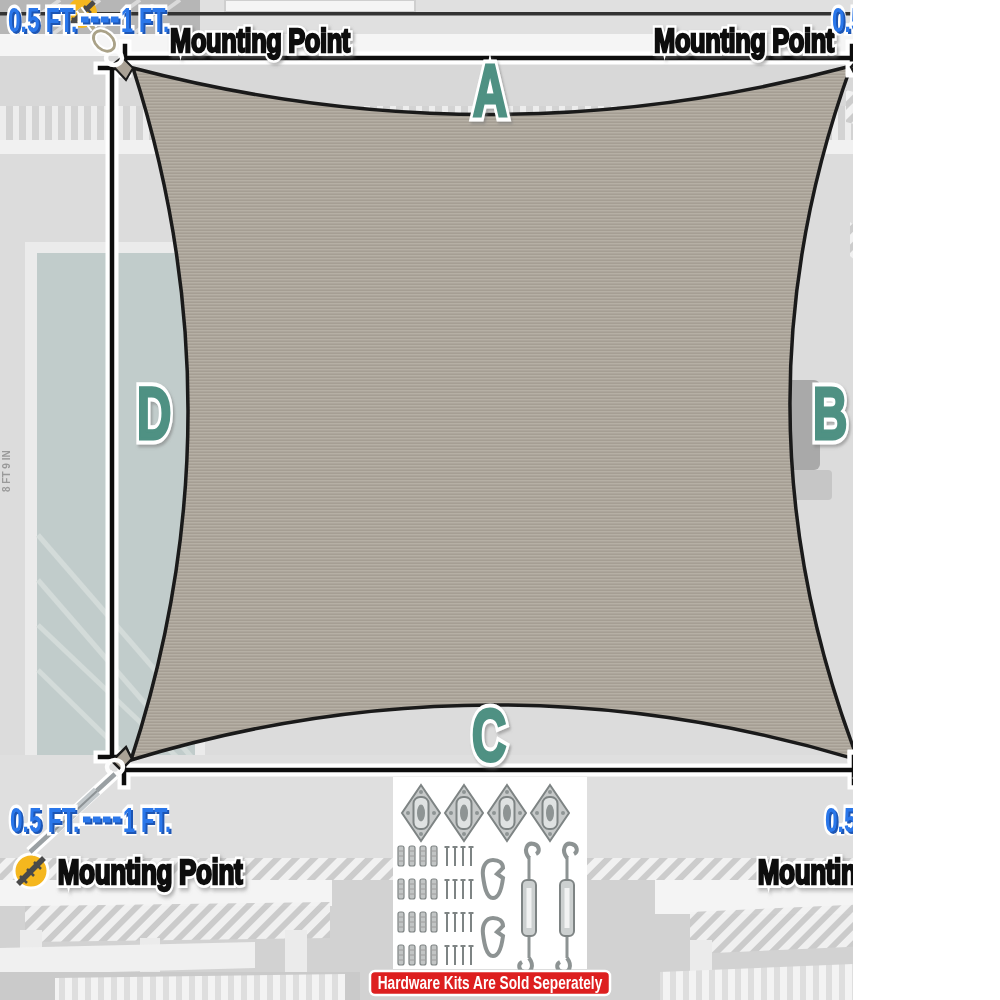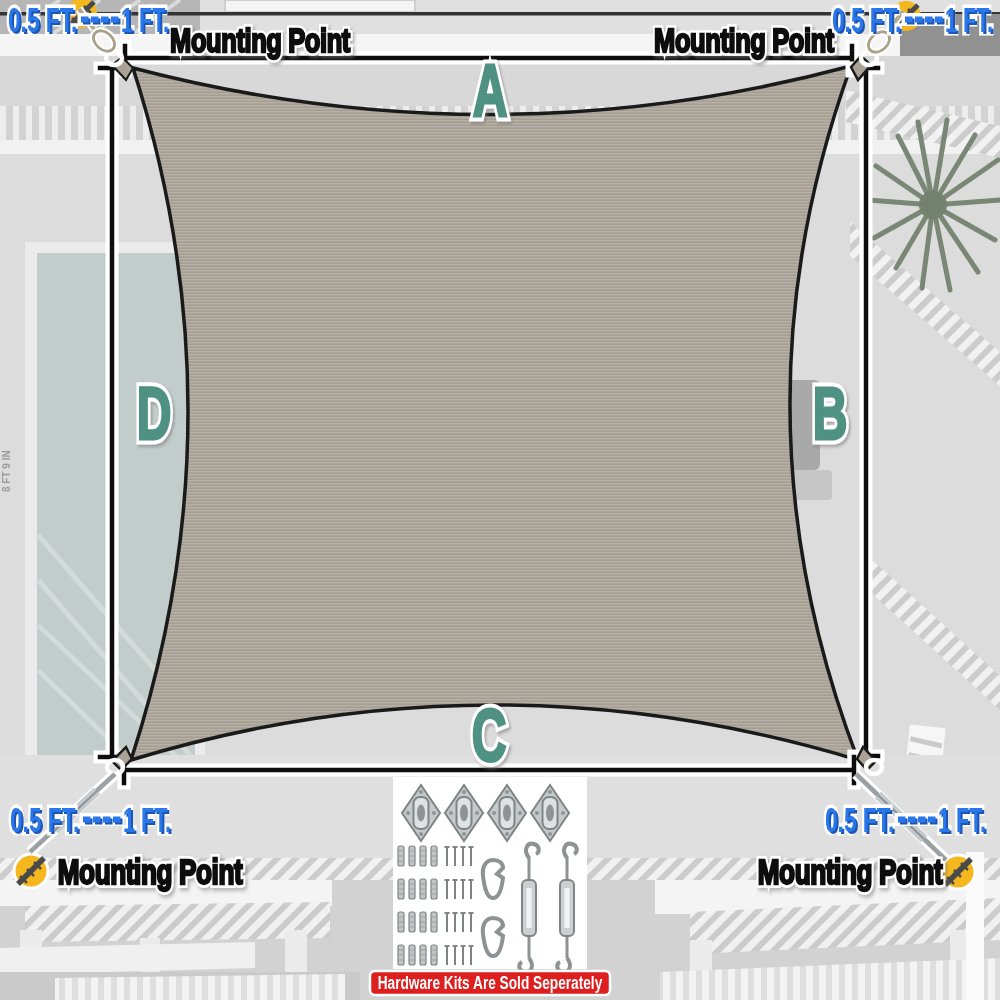--- a/index.html
+++ b/index.html
@@ -1,16 +1,16 @@
 <!DOCTYPE html>
 <html><head>
 <meta charset="utf-8">
 <style>
 html,body{margin:0;padding:0;}
-#stage{position:relative;width:1000px;height:1000px;overflow:hidden;background:#dcdcdc;font-family:"Liberation Sans",sans-serif;}
+#stage{position:relative;width:853px;height:1000px;overflow:hidden;background:#dcdcdc;font-family:"Liberation Sans",sans-serif;}
 text{font-family:"Liberation Sans",sans-serif;font-weight:bold;}
 </style>
 </head>
 <body>
 <div id="stage">
 <svg width="1000" height="1000" viewBox="0 0 1000 1000">
 <defs>
 <pattern id="fab" width="6" height="3" patternUnits="userSpaceOnUse">
   <rect width="6" height="3" fill="#aca59b"></rect>
   <rect width="6" height="1" y="0" fill="#b6b0a5"></rect>

